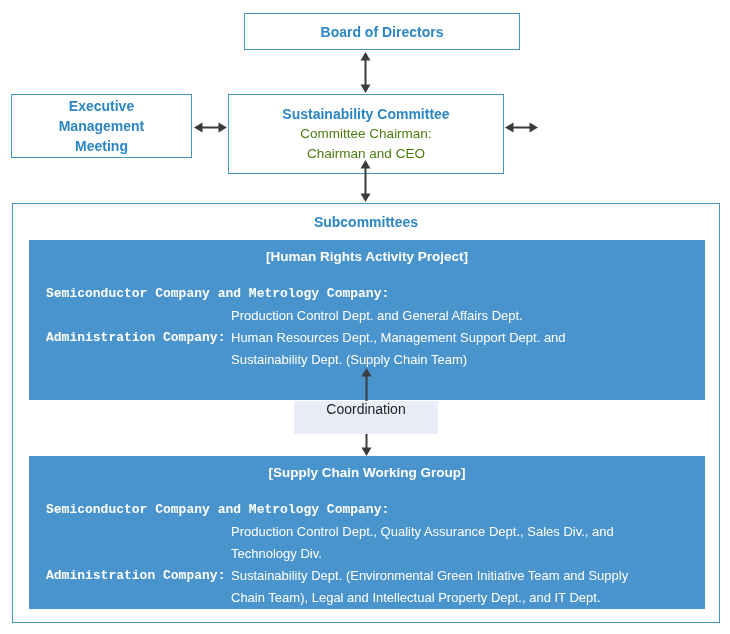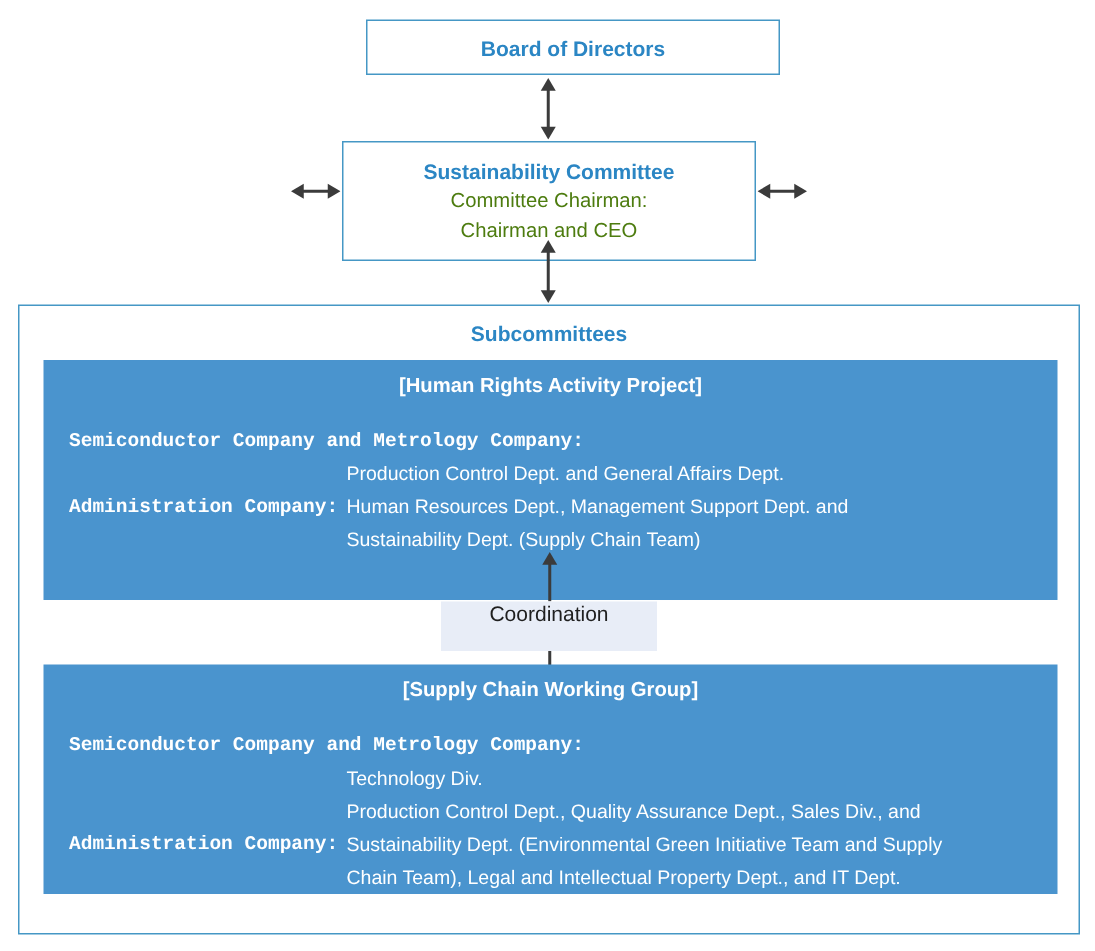--- a/index.html
+++ b/index.html
@@ -27,21 +27,21 @@
   
   #outer { left:12px; top:203px; width:708px; height:420px; display:block; }
   #sub-title { position:absolute; left:0; top:8px; width:100%; text-align:center; }
 
   
   .panel {
     position:absolute; left:16px; width:676px;
     background:#4a94ce; color:#ffffff; font-size:13px;
   }
   #hr-panel { top:36px;  height:160px; }
-  #sc-panel { top:239px; height:153px; }
+  #sc-panel { top:252px; height:153px; }
   .panel-title {
     padding-top:9px; height:28px; margin-bottom:15px;
     text-align:center; font-weight:bold; font-size:13.5px;
   }
   .prow { position:relative; height:22px; line-height:22px; padding-left:202px; text-align:left; }
   .plabel { position:absolute; left:17px; top:0; font-weight:bold; white-space:nowrap;font-family:Liberation Mono, monospace; }
   .pcontent { display:inline-block; }
 
   
   #coord {
@@ -60,20 +60,25 @@
   <div class="node" id="board">
     <span class="heading">Board of Directors</span>
   </div>
 
   <svg class="arrow" style="left:358px; top:52px;" width="15" height="41">
     <line x1="7.5" y1="7" x2="7.5" y2="34" stroke="#3b3b3b" stroke-width="2"></line>
     <polygon points="7.5,0 12.5,8.5 2.5,8.5" fill="#3b3b3b"></polygon>
     <polygon points="7.5,41 12.5,32.5 2.5,32.5" fill="#3b3b3b"></polygon>
   </svg>
 
+  <div class="node" id="exec">
+    <span class="heading multiline">Executive
+Management
+Meeting</span>
+  </div>
 
   <svg class="arrow" style="left:194px; top:120px;" width="33" height="15">
     <line x1="7" y1="7.5" x2="26" y2="7.5" stroke="#3b3b3b" stroke-width="2"></line>
     <polygon points="0,7.5 8.5,2.5 8.5,12.5" fill="#3b3b3b"></polygon>
     <polygon points="33,7.5 24.5,2.5 24.5,12.5" fill="#3b3b3b"></polygon>
   </svg>
 
   <div class="node" id="sust">
     <div>
       <div class="heading">Sustainability Committee</div>
@@ -128,24 +133,24 @@
       <line x1="7.5" y1="0" x2="7.5" y2="15" stroke="#3b3b3b" stroke-width="2"></line>
       <polygon points="7.5,22 12.5,13.5 2.5,13.5" fill="#3b3b3b"></polygon>
     </svg>
 
     <div class="panel" id="sc-panel">
       <div class="panel-title">[Supply Chain Working Group]</div>
       <div class="prow">
         <span class="plabel">Semiconductor Company and Metrology Company:</span>
       </div>
       <div class="prow">
-        <span class="pcontent">Technology Div.</span>
+        <span class="pcontent">Production Control Dept., Quality Assurance Dept., Sales Div., and</span>
       </div>
       <div class="prow">
-        <span class="pcontent">Production Control Dept., Quality Assurance Dept., Sales Div., and</span>
+        <span class="pcontent">Technology Div.</span>
       </div>
       <div class="prow">
         <span class="plabel">Administration Company:</span>
         <span class="pcontent">Sustainability Dept. (Environmental Green Initiative Team and Supply</span>
       </div>
       <div class="prow">
         <span class="pcontent">Chain Team), Legal and Intellectual Property Dept., and IT Dept.</span>
       </div>
     </div>
   </div>

